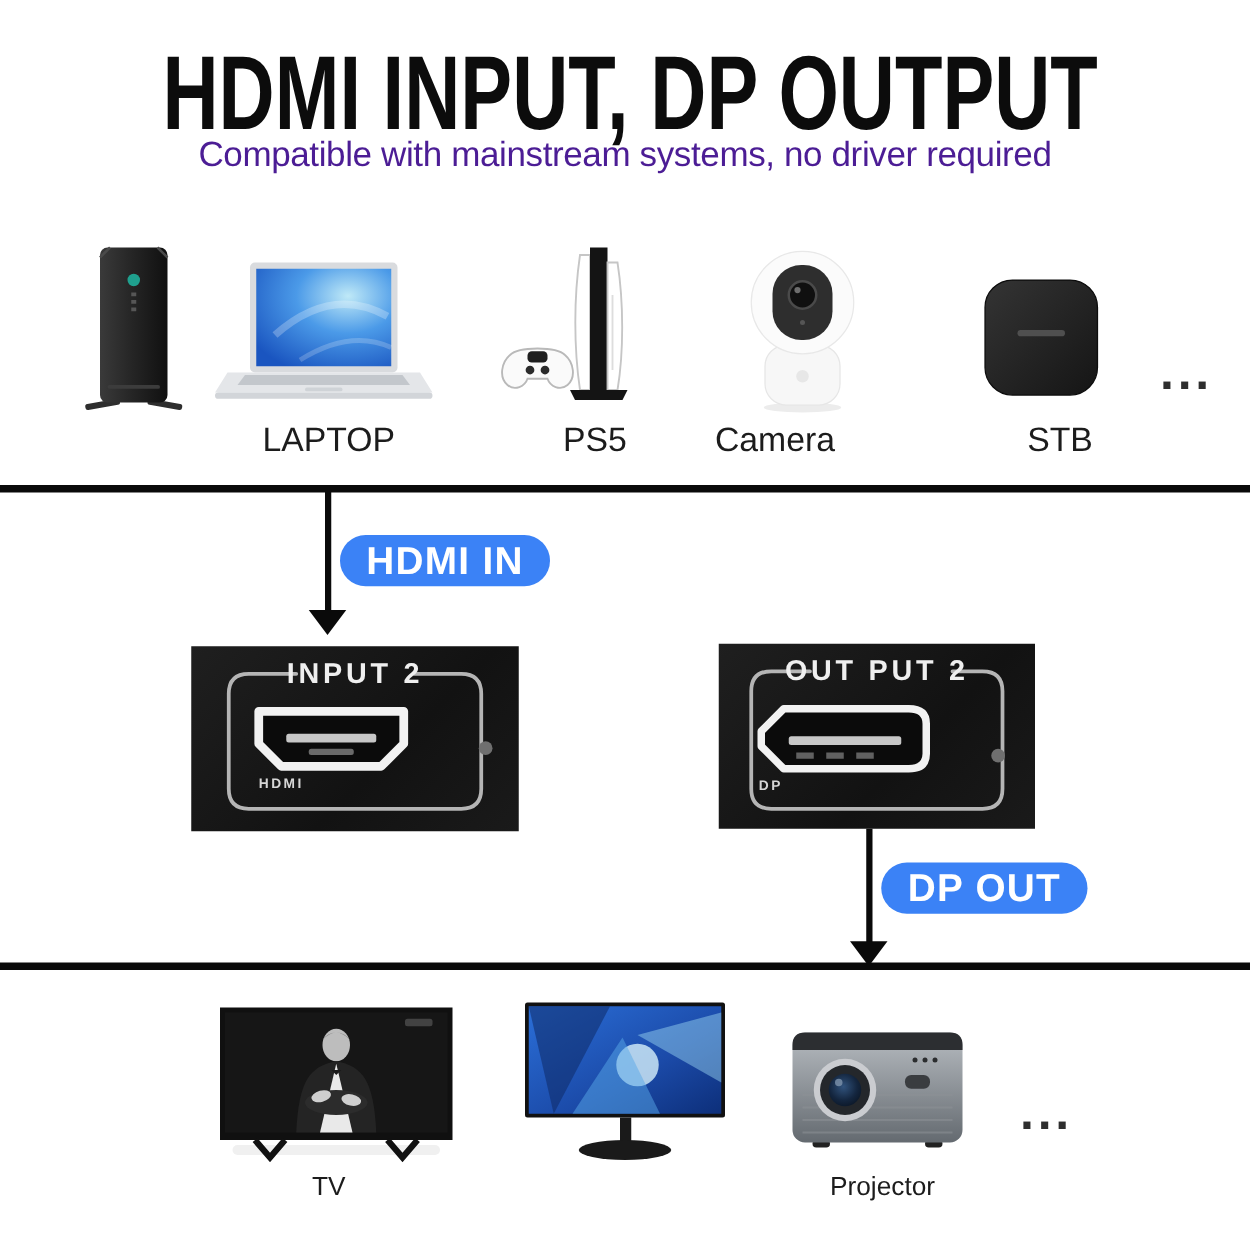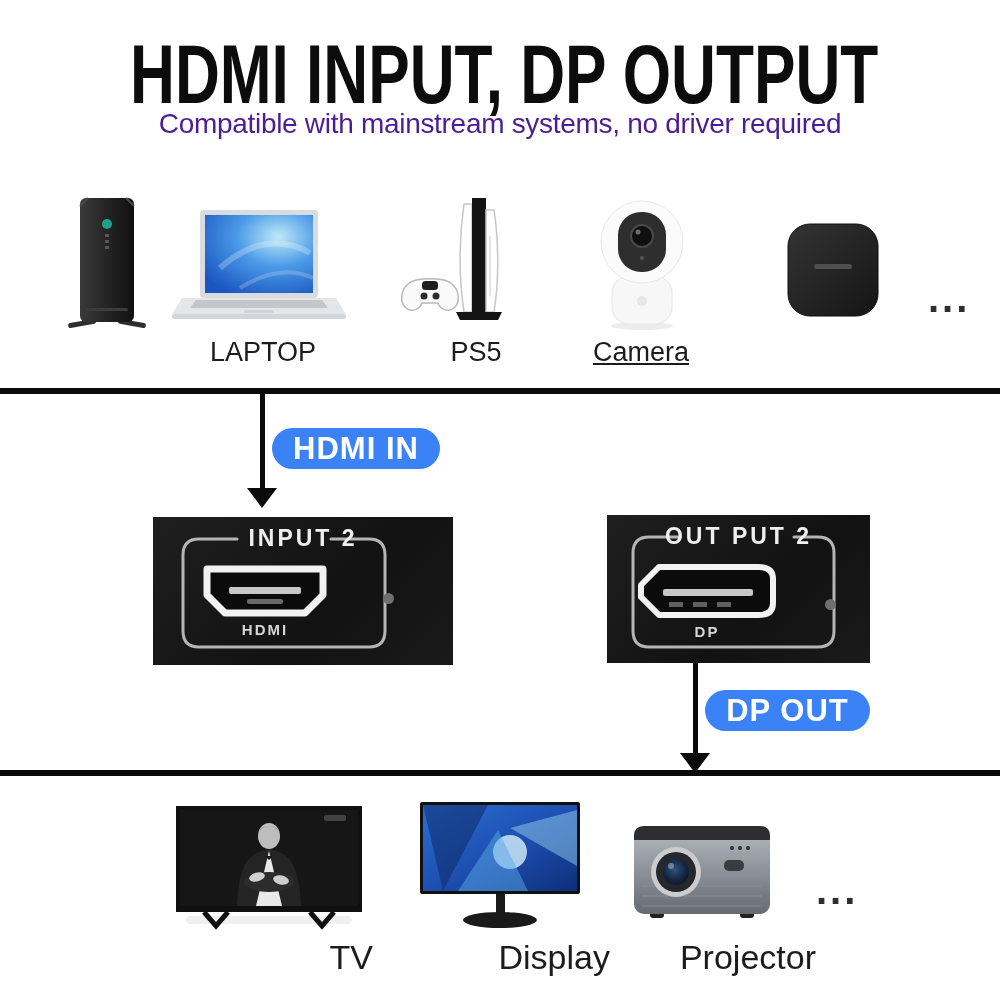--- a/index.html
+++ b/index.html
@@ -7,35 +7,35 @@
           font-family:"Liberation Sans", sans-serif;color:#111;}
   
   .title{position:absolute;top:26px;left:0;width:1000px;text-align:center;margin:0;
          font-size:84px;font-weight:bold;color:#0c0c0c;letter-spacing:0px;white-space:nowrap;
          transform:scaleX(0.74);transform-origin:50% 50%;}
   .subtitle{position:absolute;top:108px;left:0;width:1000px;text-align:center;margin:0;
             font-size:28px;font-weight:normal;color:#4c1d95;letter-spacing:-0.3px;white-space:nowrap;}
   
   .device{position:absolute;margin:0;padding:0;}
   .dev-label{position:absolute;width:200px;text-align:center;font-size:27px;color:#1c1c1c;white-space:nowrap;}
-  .out-label{position:absolute;width:220px;text-align:right;font-size:34px;color:#1c1c1c;white-space:nowrap;}
+  .out-label{position:absolute;width:220px;text-align:center;font-size:21px;color:#1c1c1c;white-space:nowrap;}
   .ellipsis{position:absolute;font-size:40px;font-weight:bold;color:#2e2e2e;letter-spacing:3px;line-height:45px;height:45px;}
   
   .hr{position:absolute;left:0;width:1000px;height:6px;background:#0a0a0a;}
   .arrow-stem{position:absolute;width:5px;background:#0a0a0a;}
   .arrow-head{position:absolute;width:0;height:0;border-left:15px solid transparent;border-right:15px solid transparent;border-top:20px solid #0a0a0a;}
   
   .badge{position:absolute;background:#3b82f6;border-radius:22px;color:#ffffff;
          font-weight:bold;font-size:31px;display:flex;align-items:center;justify-content:center;
          letter-spacing:1px;white-space:nowrap;}
   
-  .panel{position:absolute;background:linear-gradient(135deg,#1f1f1f 0%,#121212 60%,#1a1a1a 100%);padding-left:38px;}
+  .panel{position:absolute;background:linear-gradient(135deg,#1f1f1f 0%,#121212 60%,#1a1a1a 100%);}
   .panel .ptitle{position:absolute;top:8px;left:0;right:0;text-align:center;color:#efefef;
                  font-weight:bold;font-size:23px;letter-spacing:3px;white-space:nowrap;}
-  .panel .plabel{position:absolute;text-align:center;color:#d6d6d6;font-weight:bold;font-size:15px;letter-spacing:2px;}
+  .panel .plabel{position:absolute;text-align:left;color:#d6d6d6;font-weight:bold;font-size:11px;letter-spacing:2px;}
   .panel .screw{position:absolute;width:11px;height:11px;border-radius:50%;background:#6f6f6f;}
   .psvg{position:absolute;left:0;top:0;}
 </style>
 </head>
 <body>
 
 <div class="canvas">
 
   <h1 class="title">HDMI INPUT, DP OUTPUT</h1>
   <p class="subtitle">Compatible with mainstream systems, no driver required</p>
@@ -116,41 +116,42 @@
             <stop offset="1" stop-color="#151515"></stop>
       </linearGradient>
         </defs>
       <rect x="2" y="2" width="90" height="92" rx="22" fill="url(#stbG)" stroke="#0d0d0d"></rect>
       <rect x="28" y="42" width="38" height="5" rx="2.5" fill="#4f4f4f"></rect>
     </svg>
   </figure>
 
   <div class="dev-label" style="left:163px;top:337px;text-align:center;">LAPTOP</div>
   <div class="dev-label" style="left:376px;top:337px;">PS5</div>
-  <div class="dev-label" style="left:541px;top:337px;text-decoration:underline;">Camera</div>
+  <div class="dev-label" style="left:520px;top:337px;">Camera</div>
+  <div class="dev-label" style="left:748px;top:337px;">STB</div>
   <div class="ellipsis" style="left:928px;top:276px;">...</div>
 
   <div class="hr" style="top:388px;"></div>
   <div class="arrow-stem" style="left:260px;top:392px;height:98px;"></div>
   <div class="arrow-head" style="left:247px;top:488px;"></div>
   <div class="badge" style="left:272px;top:428px;width:168px;height:41px;">HDMI IN</div>
 
   <div class="panel" style="left:153px;top:517px;width:262px;height:148px;">
     <svg class="psvg" width="262" height="148" viewBox="0 0 262 148">
       <path d="M84,22 H46 Q30,22 30,38 V114 Q30,130 46,130 H216 Q232,130 232,114 V38 Q232,22 216,22 H178" fill="none" stroke="#b5b5b5" stroke-width="3" stroke-linecap="round"></path>
       <path d="M54,52 H170 V78 L152,96 H72 L54,78 Z" fill="#0b0b0b" stroke="#f2f2f2" stroke-width="7" stroke-linejoin="round"></path>
       <rect x="76" y="70" width="72" height="7" rx="2" fill="#dcdcdc" opacity="0.9"></rect>
       <rect x="94" y="82" width="36" height="5" rx="2" fill="#aaaaaa" opacity="0.6"></rect>
     </svg>
     <span class="ptitle">INPUT 2</span>
     <span class="plabel" style="left:54px;width:116px;top:104px;">HDMI</span>
     <span class="screw" style="left:230px;top:76px;"></span>
   </div>
 
-  <div class="panel" style="left:607px;top:515px;width:225px;height:148px;">
+  <div class="panel" style="left:575px;top:515px;width:253px;height:148px;">
     <svg class="psvg" width="253" height="148" viewBox="0 0 253 148">
       <path d="M73,22 H42 Q26,22 26,38 V116 Q26,132 42,132 H211 Q227,132 227,116 V38 Q227,22 211,22 H187" fill="none" stroke="#b5b5b5" stroke-width="3" stroke-linecap="round"></path>
       <path d="M52,52 H152 Q166,52 166,64 V88 Q166,100 152,100 H52 L34,82 V70 Z" fill="#0b0b0b" stroke="#f2f2f2" stroke-width="6" stroke-linejoin="round"></path>
       <rect x="56" y="74" width="90" height="7" rx="2" fill="#dcdcdc" opacity="0.9"></rect>
       <rect x="62" y="87" width="14" height="5" fill="#9a9a9a" opacity="0.6"></rect>
       <rect x="86" y="87" width="14" height="5" fill="#9a9a9a" opacity="0.6"></rect>
       <rect x="110" y="87" width="14" height="5" fill="#9a9a9a" opacity="0.6"></rect>
     </svg>
     <span class="ptitle">OUT PUT 2</span>
     <span class="plabel" style="left:32px;width:136px;top:108px;">DP</span>
@@ -224,17 +225,16 @@
       <circle cx="44" cy="54" r="13" fill="url(#lensG)"></circle>
       <circle cx="39" cy="48" r="3" fill="#7e94ad" opacity="0.8"></circle>
       <rect x="92" y="42" width="20" height="11" rx="5" fill="#3a3d40"></rect>
       <circle cx="100" cy="30" r="2" fill="#2b2d2f"></circle>
       <circle cx="108" cy="30" r="2" fill="#2b2d2f"></circle>
       <circle cx="116" cy="30" r="2" fill="#2b2d2f"></circle>
     </svg>
   </figure>
 
   <div class="out-label" style="left:153px;top:938px;">TV</div>
-  <div class="out-label" style="left:390px;top:938px;">Display</div>
   <div class="out-label" style="left:596px;top:938px;">Projector</div>
   <div class="ellipsis" style="left:816px;top:868px;">...</div>
 
 </div>
 
 </body></html>

